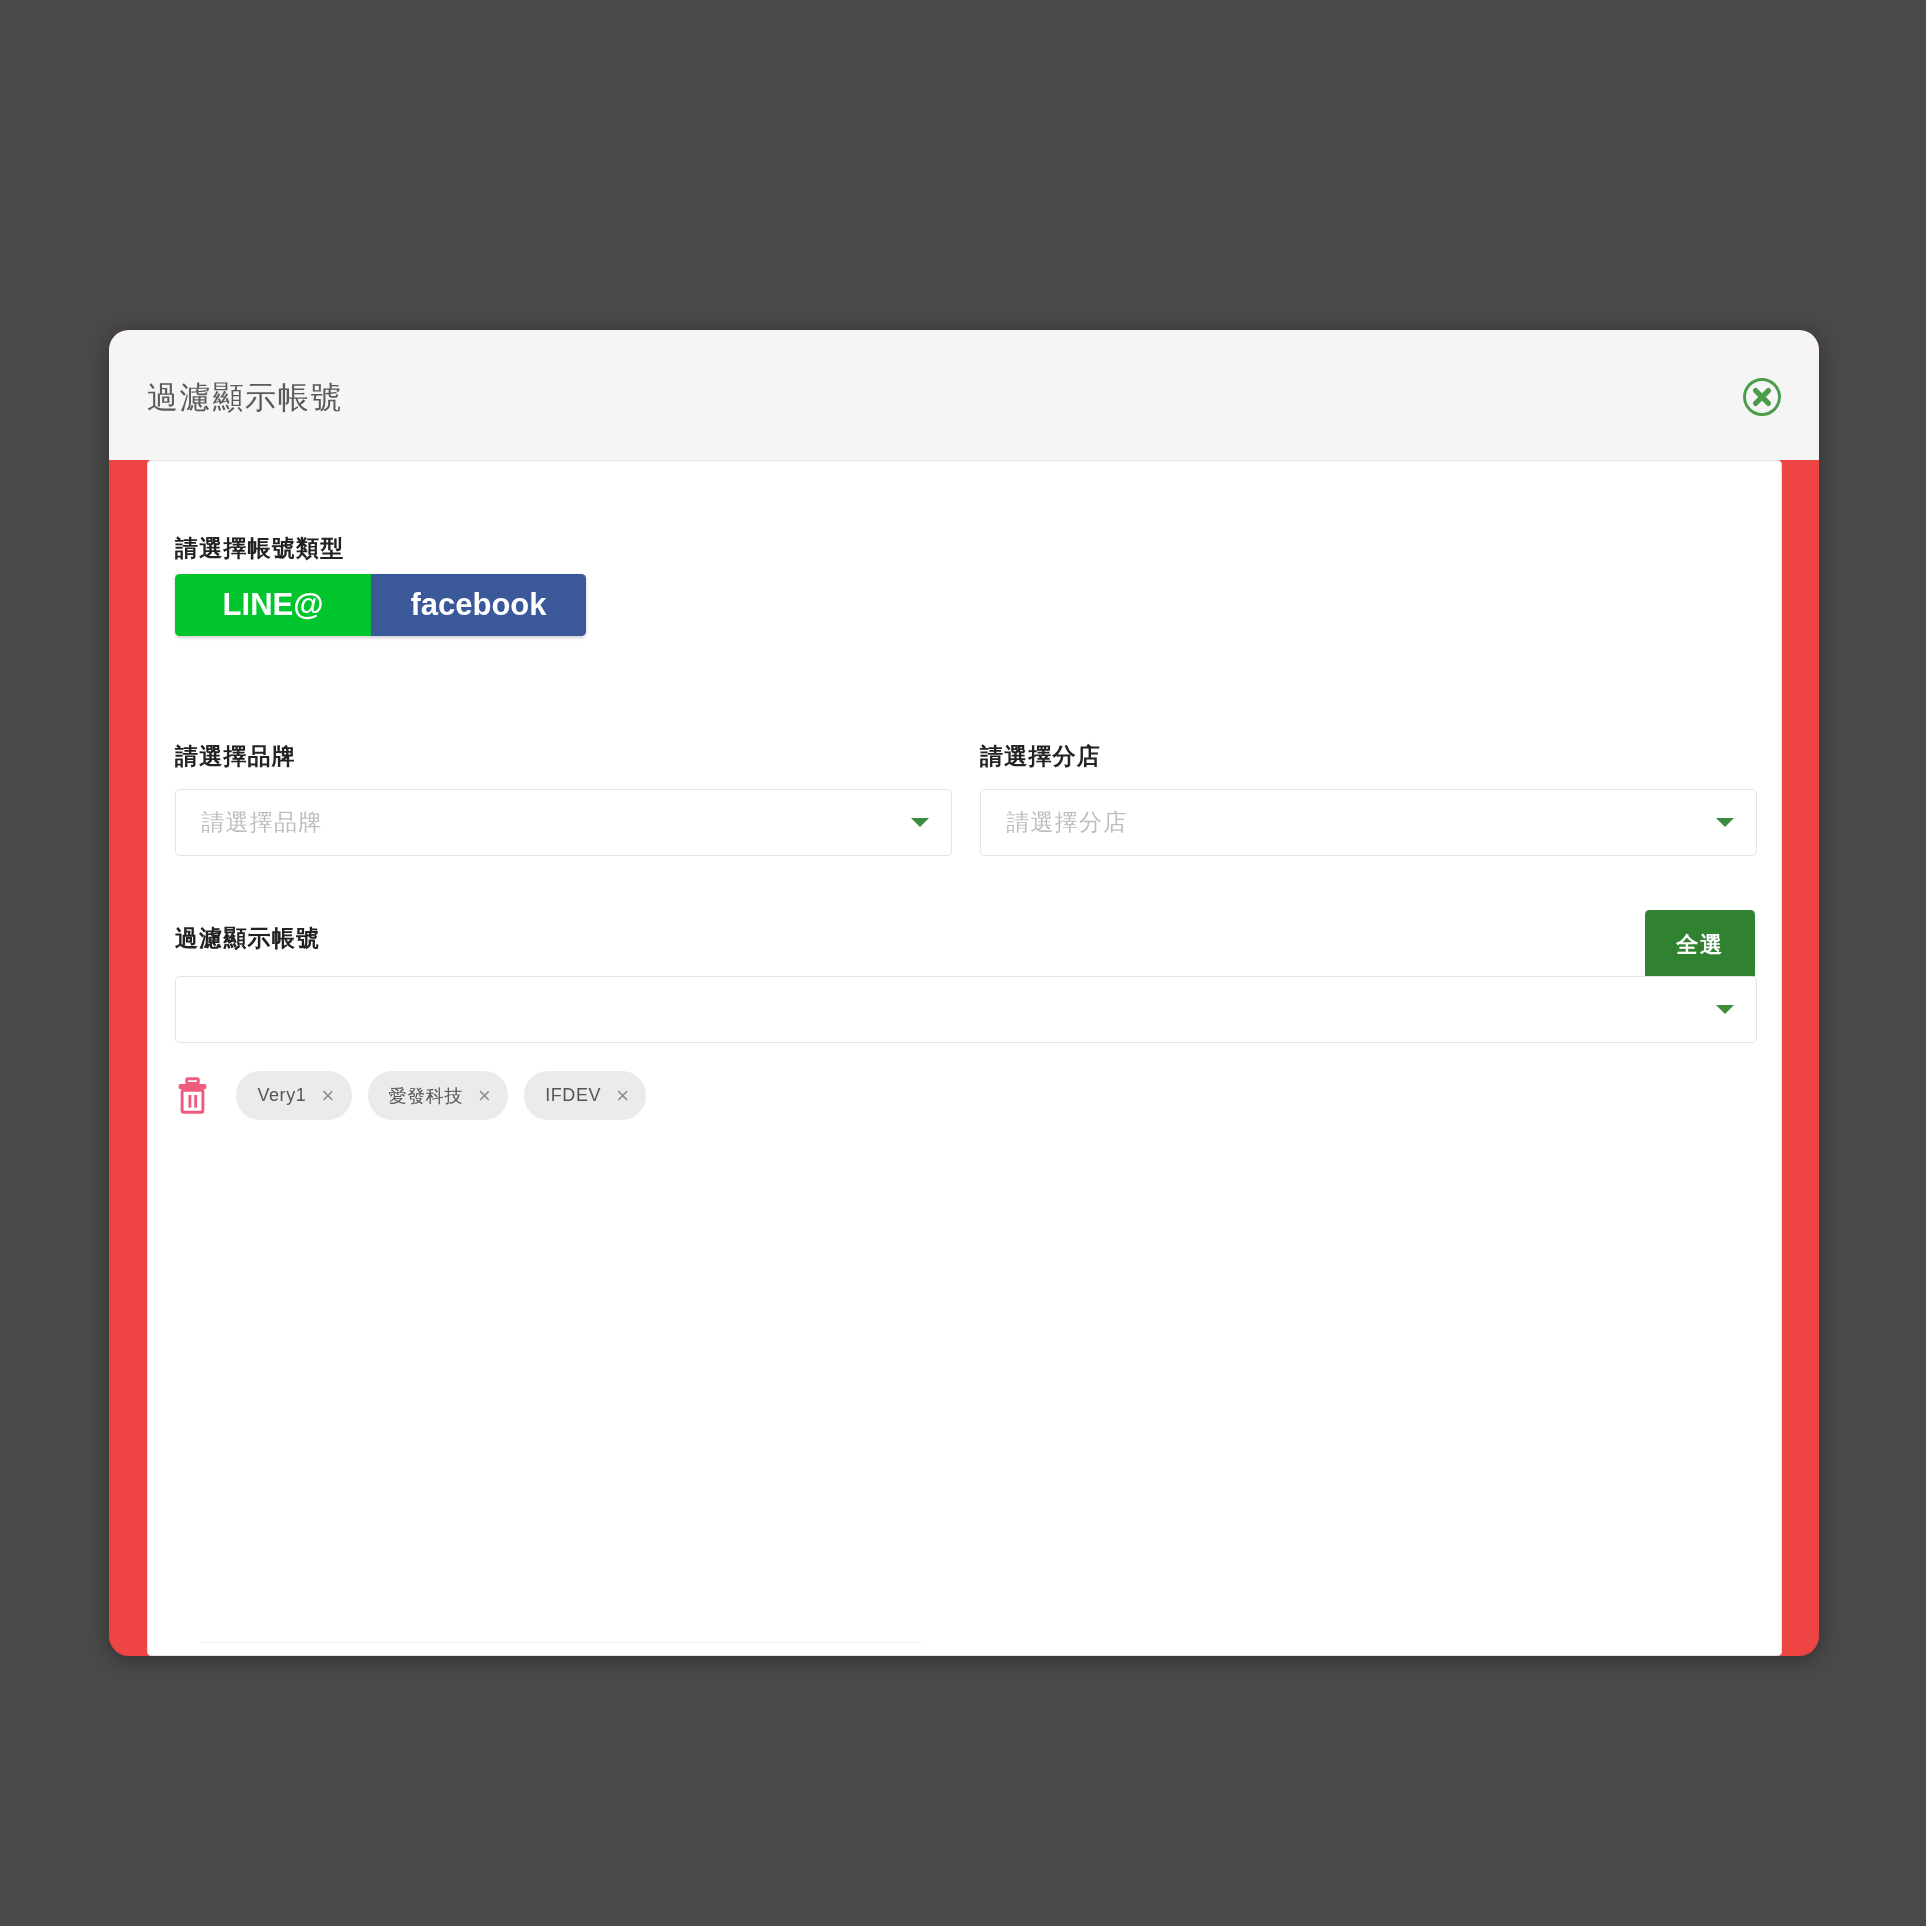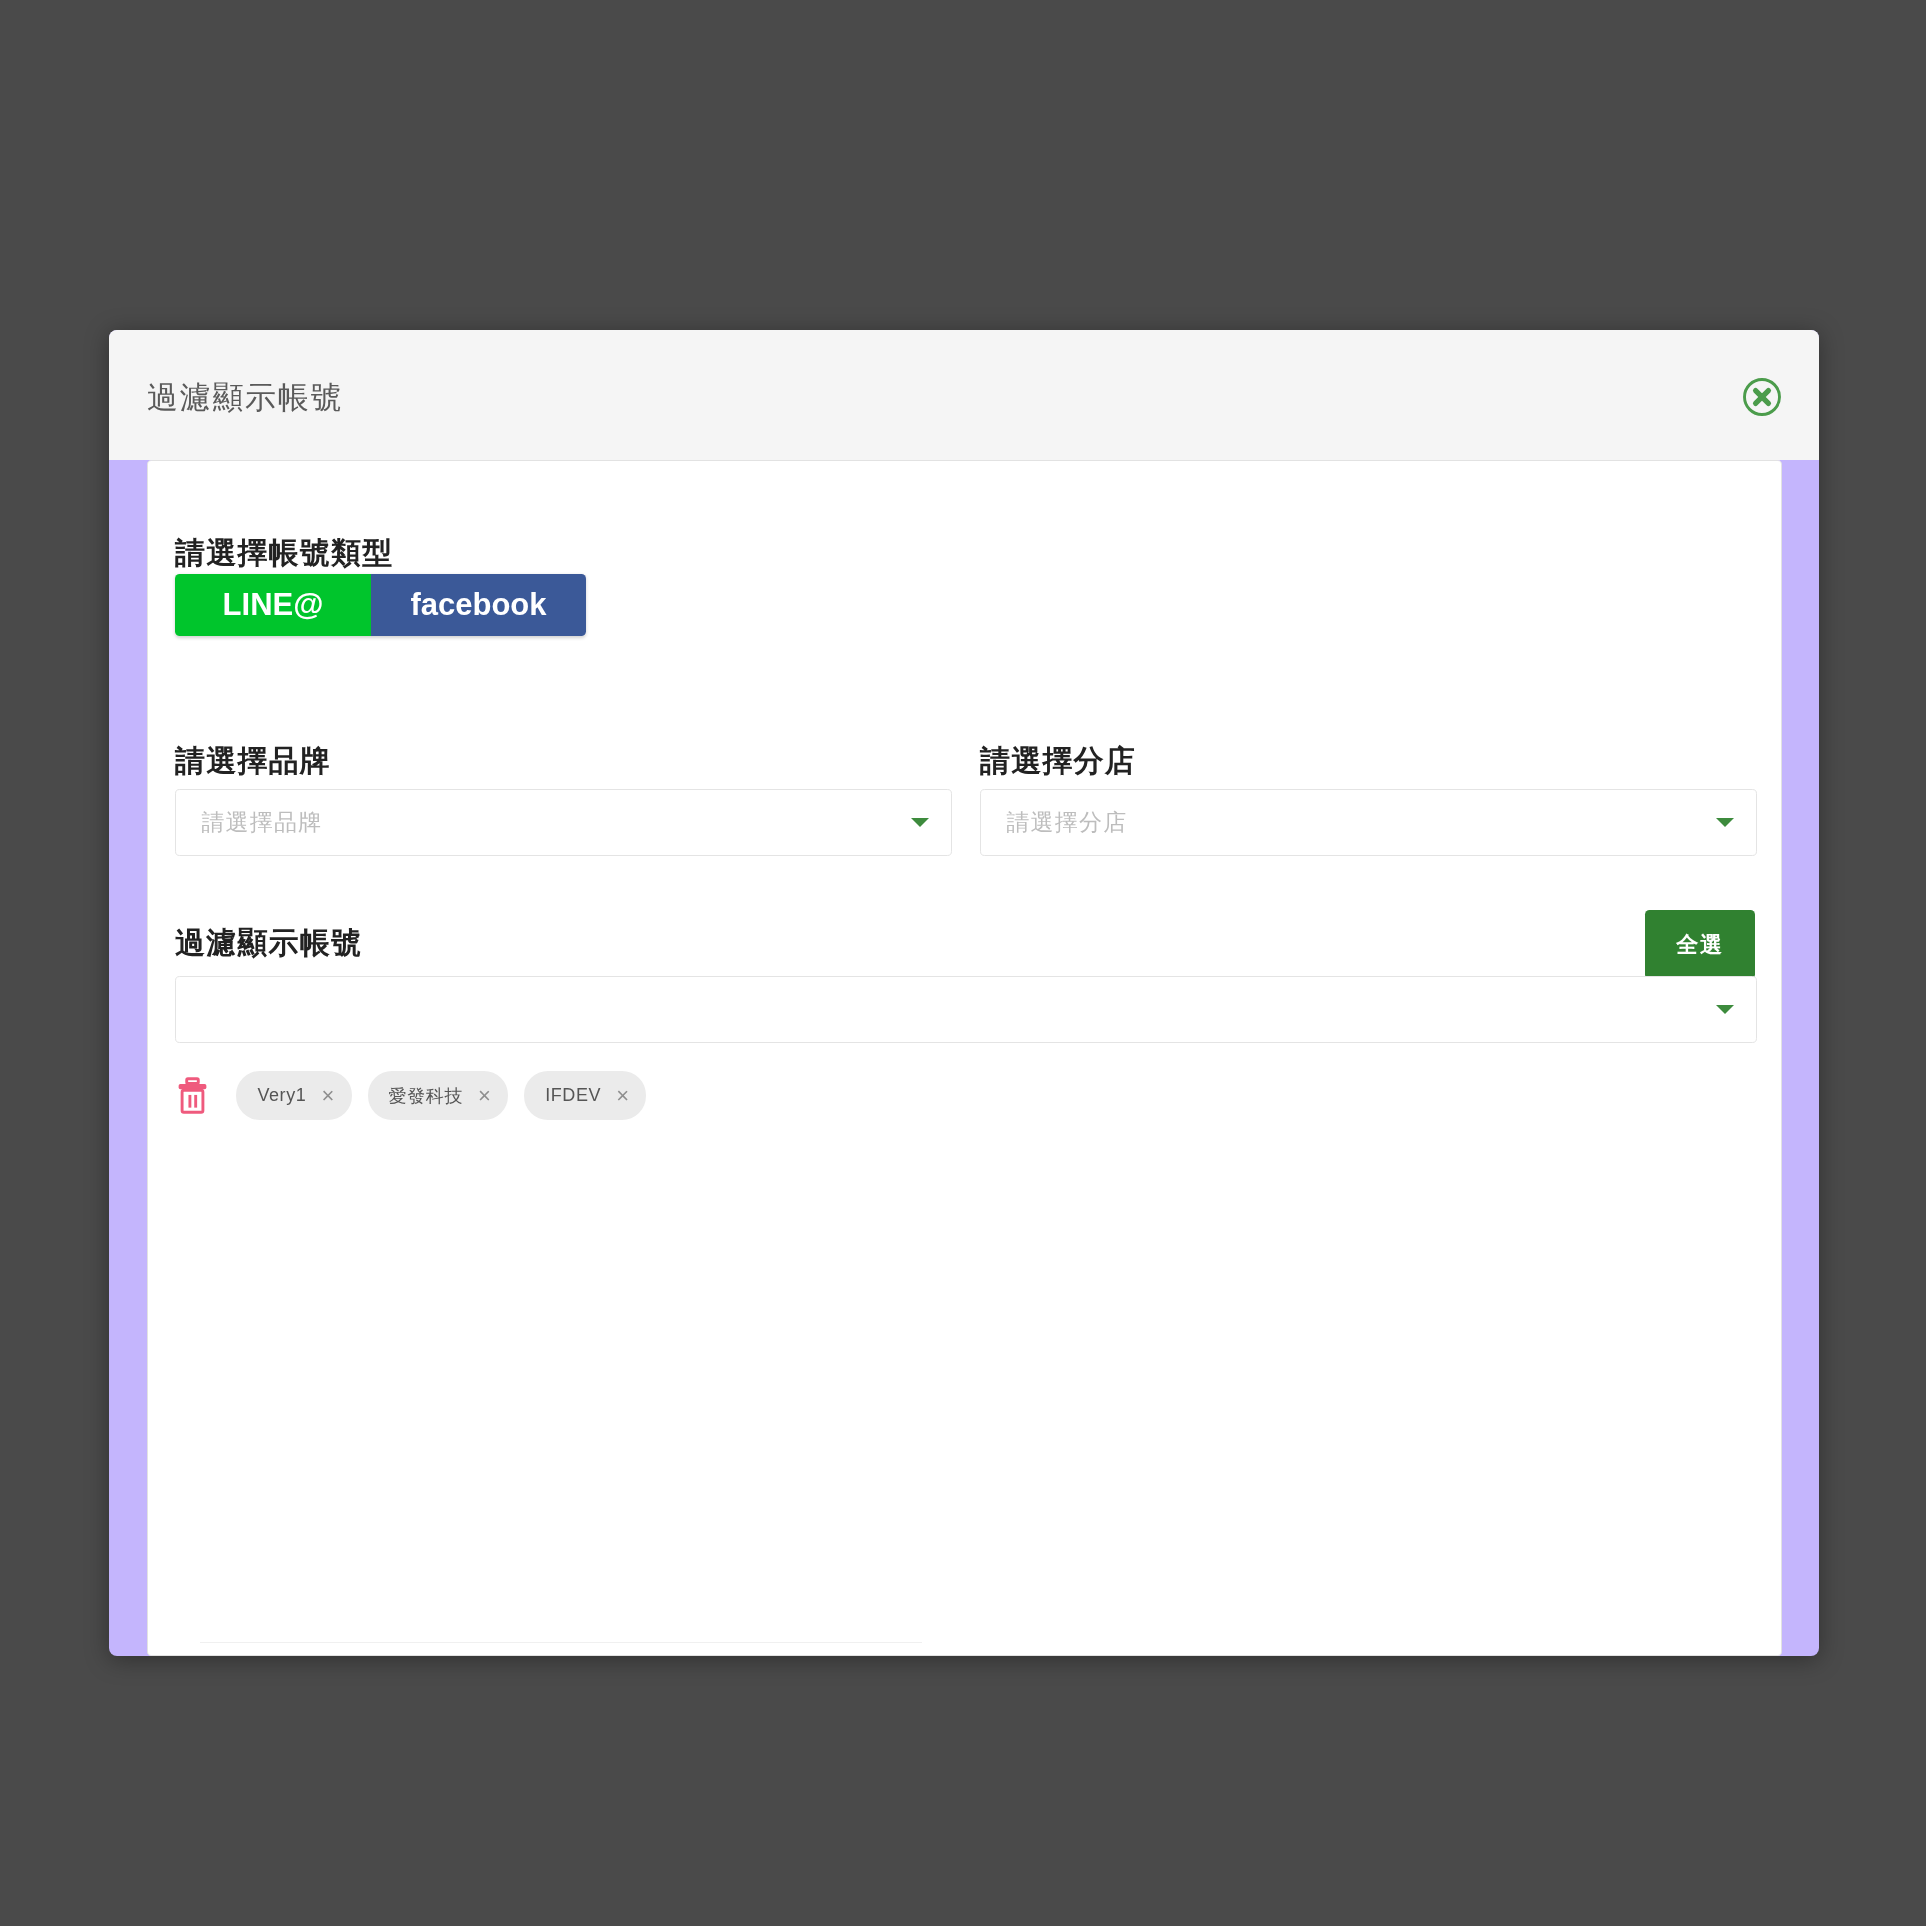--- a/index.html
+++ b/index.html
@@ -15,22 +15,22 @@
     -webkit-font-smoothing: antialiased;
   }
 
   
   .modal {
     position: absolute;
     left: 109px;
     top: 330px;
     width: 1710px;
     height: 1326px;       
-    background: #c4b5fd;
-    border-radius: 8px;
+    background: #ef4444;
+    border-radius: 20px;
     box-shadow: 0 3.5px 23px rgba(0,0,0,0.35);
     overflow: hidden;
   }
 
   .modal-header {
     position: relative;
     height: 130px;
     background: #f5f5f5;
   }
 
@@ -75,21 +75,21 @@
   }
 
   .card-inner {
     position: relative;
     padding: 0;
     height: 100%;
   }
 
   
   .field-label {
-    font-size: 30px;
+    font-size: 23px;
     color: #222222;
     font-weight: 700;
     letter-spacing: 1.2px;
     white-space: nowrap;
   }
 
   
   .type-label { position: absolute; left: 27px; top: 72px; }
 
   .type-group {

